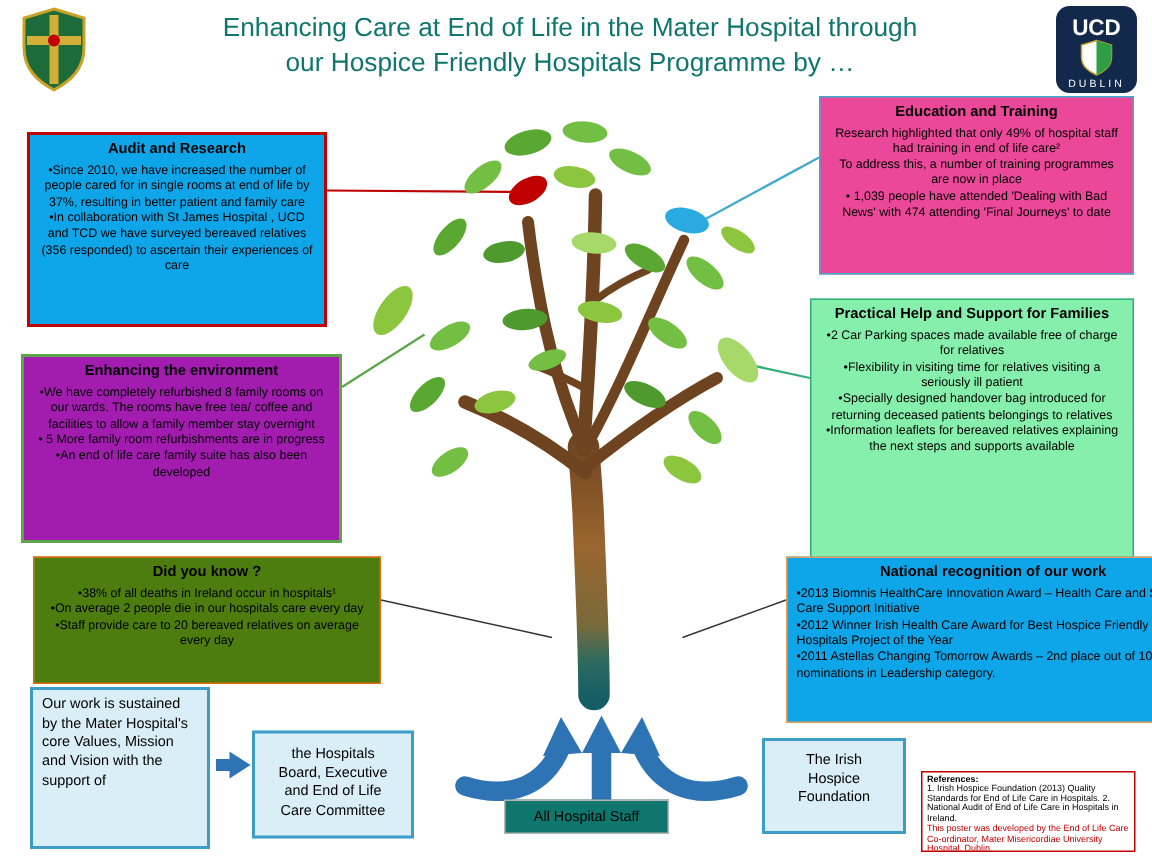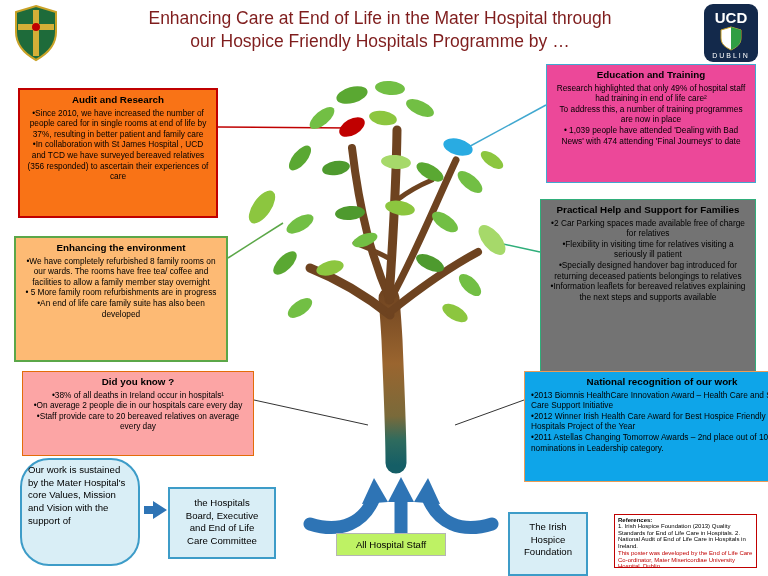--- a/index.html
+++ b/index.html
@@ -1,40 +1,40 @@
 <!DOCTYPE html>
 <html><head>
 <meta charset="utf-8">
 <style>
   html,body{margin:0;padding:0;background:#fff;}
   #canvas{position:relative;width:768px;height:576px;background:#ffffff;overflow:hidden;
           font-family:"Liberation Sans", sans-serif;color:#000;}
   #title{position:absolute;left:80px;top:7px;width:600px;text-align:center;
-         font-size:17.5px;line-height:1.32;color:#7f1d1d;white-space:pre-line;}
+         font-size:17.5px;line-height:1.32;color:#0f766e;white-space:pre-line;}
   svg.overlay{position:absolute;left:0;top:0;}
   .logo{position:absolute;}
   #mater-logo{left:13px;top:4px;}
   #ucd-logo{left:704px;top:4px;}
   .box{position:absolute;box-sizing:border-box;padding:4px 6px;font-size:8.3px;
        line-height:1.28;text-align:center;}
   .box .hd{font-weight:bold;font-size:9.8px;margin-bottom:1px;}
   .box .bd{white-space:pre-line;}
-  #audit{left:18px;top:88px;width:200px;height:130px;background:#f97316;border:2px solid #C00000;}
+  #audit{left:18px;top:88px;width:200px;height:130px;background:#0ea5e9;border:2px solid #C00000;}
   #education{left:546px;top:64px;width:210px;height:119px;background:#ec4899;border:1px solid #41A8D0;}
-  #environment{left:14px;top:236px;width:214px;height:126px;background:#fdba74;border:2px solid #5BA748;}
-  #practical{left:540px;top:199px;width:216px;height:180px;background:#737373;border:1px solid #2FAE7A;}
-  #didyouknow{left:22px;top:371px;width:232px;height:85px;background:#fca5a5;border:1px solid #E36C09;}
+  #environment{left:14px;top:236px;width:214px;height:126px;background:#a21caf;border:2px solid #5BA748;}
+  #practical{left:540px;top:199px;width:216px;height:180px;background:#86efac;border:1px solid #2FAE7A;}
+  #didyouknow{left:22px;top:371px;width:232px;height:85px;background:#4d7c0f;border:1px solid #E36C09;}
   #recognition{left:524px;top:371px;width:276px;height:111px;background:#0ea5e9;border:1px solid #ED9C55;}
   #recognition .bd{text-align:left;}
   .bluebox{background:#D9EEF6;border:2px solid #3D9CC8;font-size:9.6px;line-height:1.32;}
-  #ourwork{left:20px;top:458px;width:120px;height:108px;text-align:left;border-radius:29px;}
+  #ourwork{left:20px;top:458px;width:120px;height:108px;text-align:left;}
   #board{left:168px;top:487px;width:108px;height:72px;padding-top:8px;}
-  #staff{left:336px;top:533px;width:110px;height:23px;background:#bef264;border:1px solid #b5b5b5;
+  #staff{left:336px;top:533px;width:110px;height:23px;background:#0f766e;border:1px solid #b5b5b5;
          font-size:9.6px;line-height:21px;padding:0;}
-  #hospice{left:508px;top:492px;width:80px;height:64px;padding-top:7px;margin-top:20px;}
+  #hospice{left:508px;top:492px;width:96px;height:64px;padding-top:7px;}
   #references{left:614px;top:514px;width:143px;height:54px;background:#fff;border:1px solid #C00000;
               font-size:6px;line-height:1.08;text-align:left;padding:2px 3px;overflow:hidden;}
   #references .ref-title{font-weight:bold;}
   #references .ref-note{color:#C00000;margin-top:1px;}
 </style>
 </head>
 <body>
 
 <div id="canvas">
 

